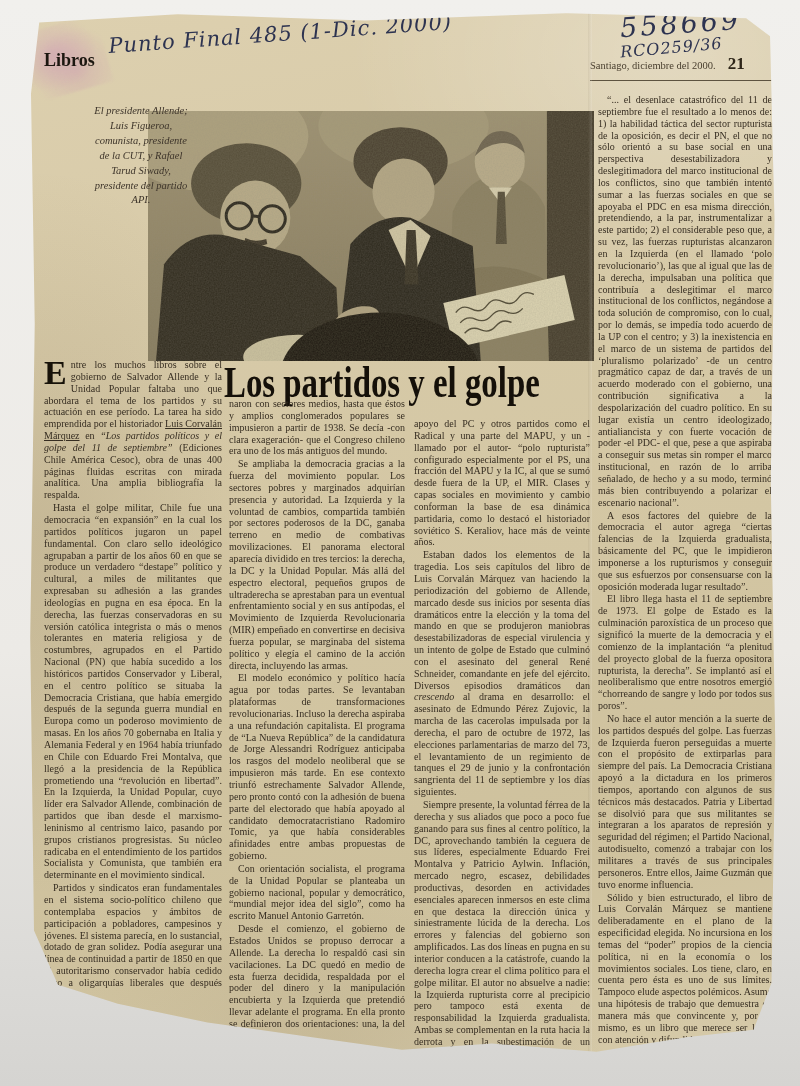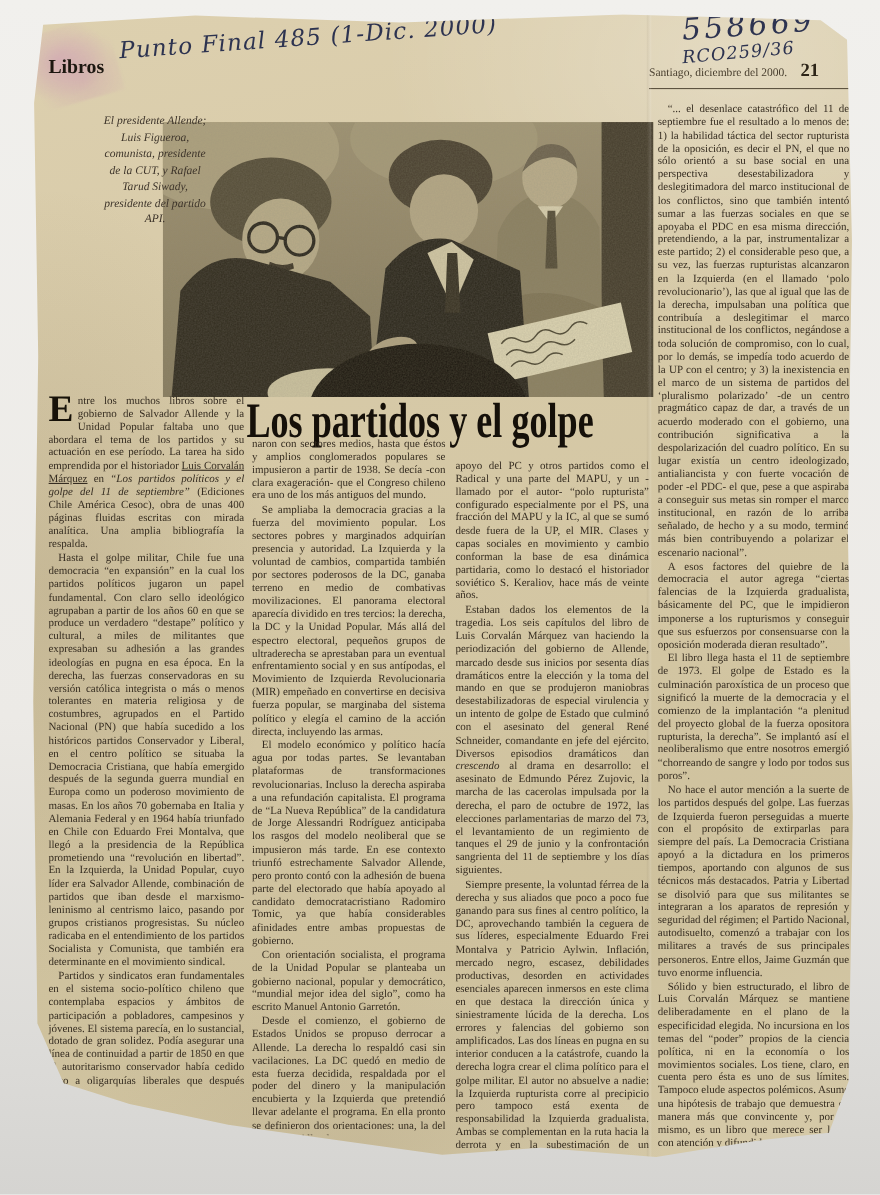--- a/index.html
+++ b/index.html
@@ -138,21 +138,21 @@
         <p>Con orientación socialista, el programa de la Unidad Popular se planteaba un gobierno nacional, popular y democrático, “mundial mejor idea del siglo”, como ha escrito Manuel Antonio Garretón.</p>
         <p>Desde el comienzo, el gobierno de Estados Unidos se propuso derrocar a Allende. La derecha lo respaldó casi sin vacilaciones. La DC quedó en medio de esta fuerza decidida, respaldada por el poder del dinero y la manipulación encubierta y la Izquierda que pretendió llevar adelante el programa. En ella pronto se definieron dos orientaciones: una, la del presidente Allende, con</p>
       </div>
     <div class="article-col col3">
         <p class="cont">apoyo del PC y otros partidos como el Radical y una parte del MAPU, y un -llamado por el autor- “polo rupturista” configurado especialmente por el PS, una fracción del MAPU y la IC, al que se sumó desde fuera de la UP, el MIR. Clases y capas sociales en movimiento y cambio conforman la base de esa dinámica partidaria, como lo destacó el historiador soviético S. Keraliov, hace más de veinte años.</p>
         <p>Estaban dados los elementos de la tragedia. Los seis capítulos del libro de Luis Corvalán Márquez van haciendo la periodización del gobierno de Allende, marcado desde sus inicios por sesenta días dramáticos entre la elección y la toma del mando en que se produjeron maniobras desestabilizadoras de especial virulencia y un intento de golpe de Estado que culminó con el asesinato del general René Schneider, comandante en jefe del ejército. Diversos episodios dramáticos dan <i>crescendo</i> al drama en desarrollo: el asesinato de Edmundo Pérez Zujovic, la marcha de las cacerolas impulsada por la derecha, el paro de octubre de 1972, las elecciones parlamentarias de marzo del 73, el levantamiento de un regimiento de tanques el 29 de junio y la confrontación sangrienta del 11 de septiembre y los días siguientes.</p>
         <p>Siempre presente, la voluntad férrea de la derecha y sus aliados que poco a poco fue ganando para sus fines al centro político, la DC, aprovechando también la ceguera de sus líderes, especialmente Eduardo Frei Montalva y Patricio Aylwin. Inflación, mercado negro, escasez, debilidades productivas, desorden en actividades esenciales aparecen inmersos en este clima en que destaca la dirección única y siniestramente lúcida de la derecha. Los errores y falencias del gobierno son amplificados. Las dos líneas en pugna en su interior conducen a la catástrofe, cuando la derecha logra crear el clima político para el golpe militar. El autor no absuelve a nadie: la Izquierda rupturista corre al precipicio pero tampoco está exenta de responsabilidad la Izquierda gradualista. Ambas se complementan en la ruta hacia la derrota y en la subestimación de un enemigo poderosísimo e implacable.</p>
       </div>
     <div class="article-col col4">
         <p>“... el desenlace catastrófico del 11 de septiembre fue el resultado a lo menos de: 1) la habilidad táctica del sector rupturista de la oposición, es decir el PN, el que no sólo orientó a su base social en una perspectiva desestabilizadora y deslegitimadora del marco institucional de los conflictos, sino que también intentó sumar a las fuerzas sociales en que se apoyaba el PDC en esa misma dirección, pretendiendo, a la par, instrumentalizar a este partido; 2) el considerable peso que, a su vez, las fuerzas rupturistas alcanzaron en la Izquierda (en el llamado ‘polo revolucionario’), las que al igual que las de la derecha, impulsaban una política que contribuía a deslegitimar el marco institucional de los conflictos, negándose a toda solución de compromiso, con lo cual, por lo demás, se impedía todo acuerdo de la UP con el centro; y 3) la inexistencia en el marco de un sistema de partidos del ‘pluralismo polarizado’ -de un centro pragmático capaz de dar, a través de un acuerdo moderado con el gobierno, una contribución significativa a la despolarización del cuadro político. En su lugar existía un centro ideologizado, antialiancista y con fuerte vocación de poder -el PDC- el que, pese a que aspiraba a conseguir sus metas sin romper el marco institucional, en razón de lo arriba señalado, de hecho y a su modo, terminó más bien contribuyendo a polarizar el escenario nacional”.</p>
-        <p>A esos factores del quiebre de la democracia el autor agrega “ciertas falencias de la Izquierda gradualista, básicamente del PC, que le impidieron imponerse a los rupturismos y conseguir que sus esfuerzos por consensuarse con la oposición moderada dieran resultado”.</p>
+        <p>A esos factores del quiebre de la democracia el autor agrega “ciertas falencias de la Izquierda gradualista, básicamente del PC, que le impidieron imponerse a los rupturismos y conseguir que sus esfuerzos por consensuarse con la oposición moderada lugar resultado”.</p>
         <p>El libro llega hasta el 11 de septiembre de 1973. El golpe de Estado es la culminación paroxística de un proceso que significó la muerte de la democracia y el comienzo de la implantación “a plenitud del proyecto global de la fuerza opositora rupturista, la derecha”. Se implantó así el neoliberalismo que entre nosotros emergió “chorreando de sangre y lodo por todos sus poros”.</p>
         <p>No hace el autor mención a la suerte de los partidos después del golpe. Las fuerzas de Izquierda fueron perseguidas a muerte con el propósito de extirparlas para siempre del país. La Democracia Cristiana apoyó a la dictadura en los primeros tiempos, aportando con algunos de sus técnicos más destacados. Patria y Libertad se disolvió para que sus militantes se integraran a los aparatos de represión y seguridad del régimen; el Partido Nacional, autodisuelto, comenzó a trabajar con los militares a través de sus principales personeros. Entre ellos, Jaime Guzmán que tuvo enorme influencia.</p>
         <p>Sólido y bien estructurado, el libro de Luis Corvalán Márquez se mantiene deliberadamente en el plano de la especificidad elegida. No incursiona en los temas del “poder” propios de la ciencia política, ni en la economía o los movimientos sociales. Los tiene, claro, en cuenta pero ésta es uno de sus límites. Tampoco elude aspectos polémicos. Asume una hipótesis de trabajo que demuestra de manera más que convincente y, por lo mismo, es un libro que merece ser leído con atención y difundido ●</p>
       </div>
 
     <div class="crease"></div>
     <div class="fold"></div>
   </div>
 </div>
 

